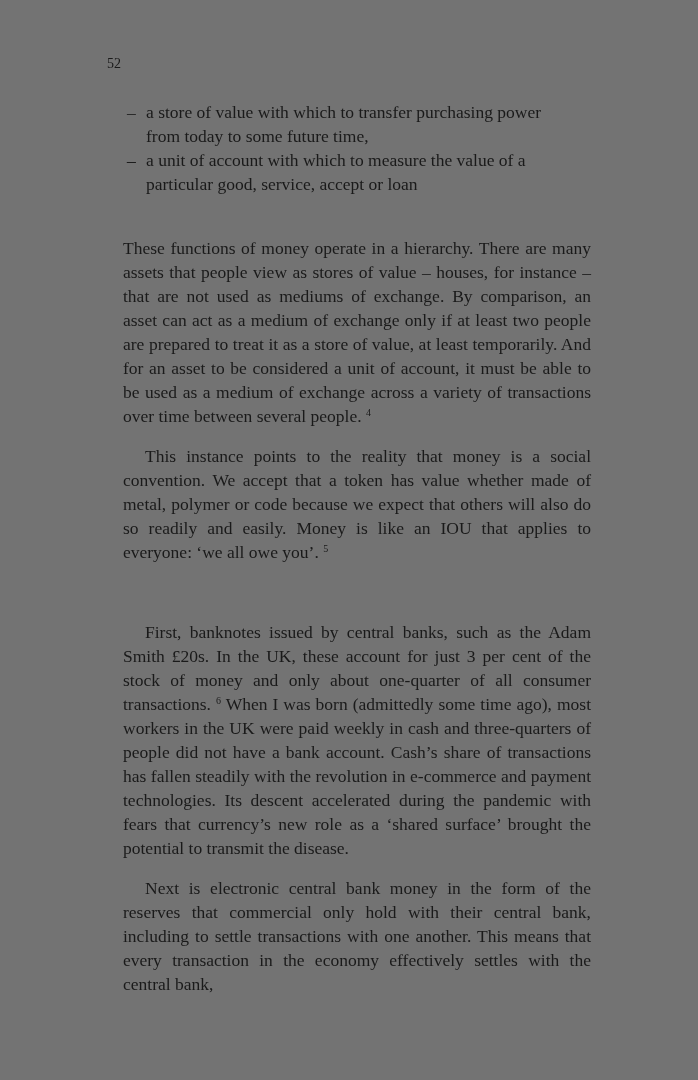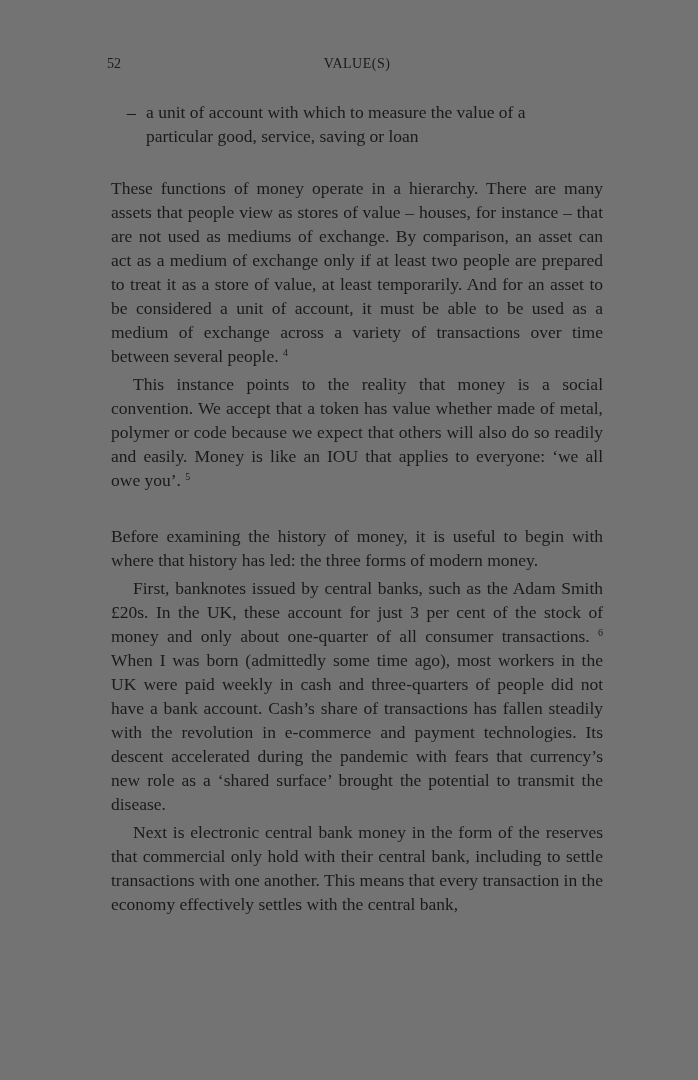--- a/index.html
+++ b/index.html
@@ -12,55 +12,54 @@
   .header { position: absolute; top: 56px; left: 107px; width: 500px; height: 20px; font-size: 14px; }
   .page-num { position: absolute; left: 0; top: 0; }
   .running-head { position: absolute; left: 0; right: 0; text-align: center; letter-spacing: 0.5px; }
   .content {
     position: absolute; left: 107px; top: 100px; width: 500px;
     font-size: 17.5px; line-height: 24px;
   }
   .bullets { margin: 0; padding: 0; list-style: none; }
   .bullets li { position: relative; padding-left: 39px; padding-right: 40px; }
   .bullets li .dash { position: absolute; left: 20px; top: 0; }
-  p { margin: 4px; text-align: justify; }
+  p { margin: 16px; text-align: justify; }
   p.indent { text-indent: 22px; }
   .gap { height: 24px; }
   sup { font-size: 10px; line-height: 0; vertical-align: 6px; }
 </style>
 </head>
 <body>
 
 <div class="page">
   <div class="header">
     <span class="page-num">52</span>
-    <span class="running-head">VALUE(S)</span>
   </div>
 
   <div class="content">
     <ul class="bullets">
       <li>
         <span class="dash">–</span>
+        <span>a store of value with which to transfer purchasing power from today to some future time,</span>
       </li>
       <li>
         <span class="dash">–</span>
       </li>
       <li>
         <span class="dash">–</span>
-        <span>a unit of account with which to measure the value of a particular good, service, saving or loan</span>
+        <span>a unit of account with which to measure the value of a particular good, service, accept or loan</span>
       </li>
     </ul>
 
     <div class="gap"></div>
 
     <p><span>These functions of money operate in a hierarchy. There are many assets that people view as stores of value – houses, for instance – that are not used as mediums of exchange. By comparison, an asset can act as a medium of exchange only if at least two people are prepared to treat it as a store of value, at least temporarily. And for an asset to be considered a unit of account, it must be able to be used as a medium of exchange across a variety of transactions over time between several people.</span> <sup>4</sup></p>
 
     <p class="indent"><span>This instance points to the reality that money is a social convention. We accept that a token has value whether made of metal, polymer or code because we expect that others will also do so readily and easily. Money is like an IOU that applies to everyone: ‘we all owe you’.</span> <sup>5</sup></p>
 
     <div class="gap"></div>
 
-    <p><span>Before examining the history of money, it is useful to begin with where that history has led: the three forms of modern money.</span></p>
 
     <p class="indent"><span>First, banknotes issued by central banks, such as the Adam Smith £20s. In the UK, these account for just 3 per cent of the stock of money and only about one-quarter of all consumer transactions.</span> <sup>6</sup><span> When I was born (admittedly some time ago), most workers in the UK were paid weekly in cash and three-quarters of people did not have a bank account. Cash’s share of transactions has fallen steadily with the revolution in e-commerce and payment technologies. Its descent accelerated during the pandemic with fears that currency’s new role as a ‘shared surface’ brought the potential to transmit the disease.</span></p>
 
     <p class="indent"><span>Next is electronic central bank money in the form of the reserves that commercial only hold with their central bank, including to settle transactions with one another. This means that every transaction in the economy effectively settles with the central bank,</span></p>
   </div>
 </div>
 
 </body></html>

